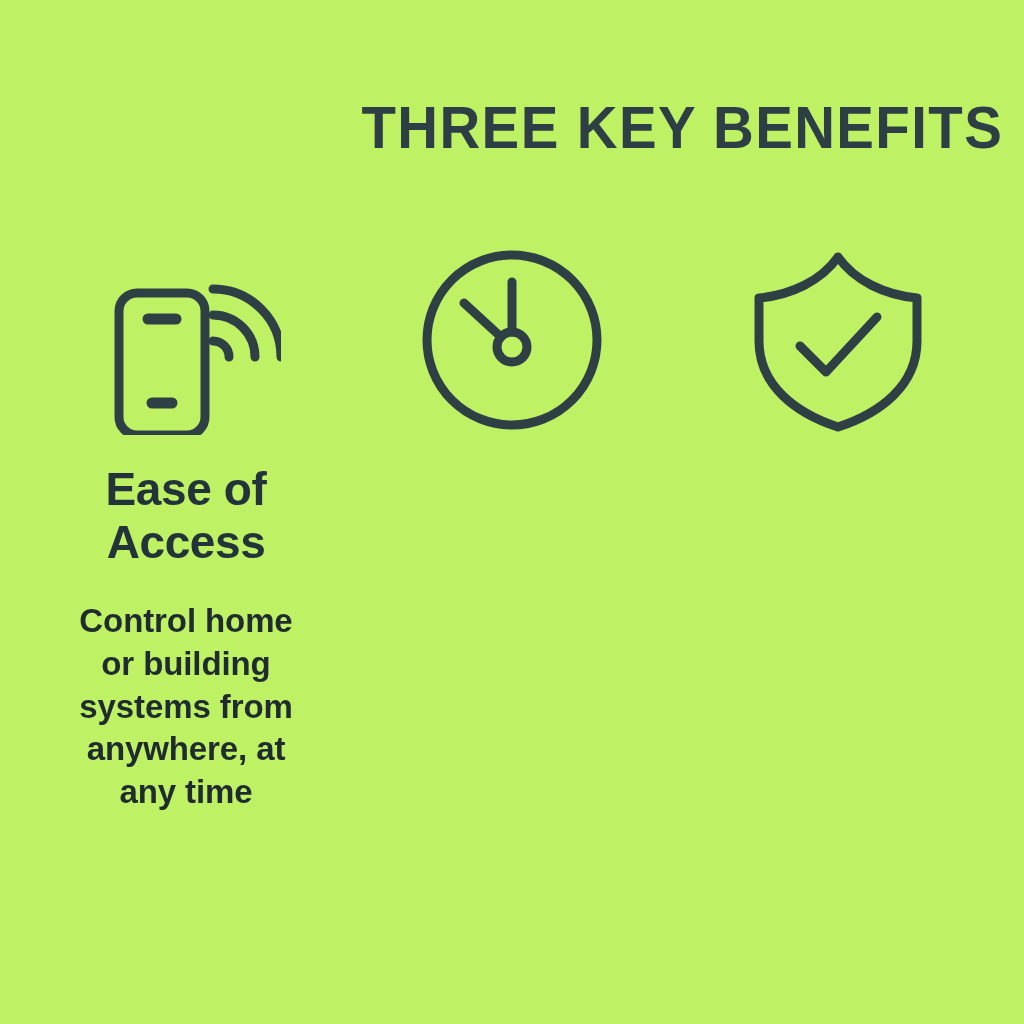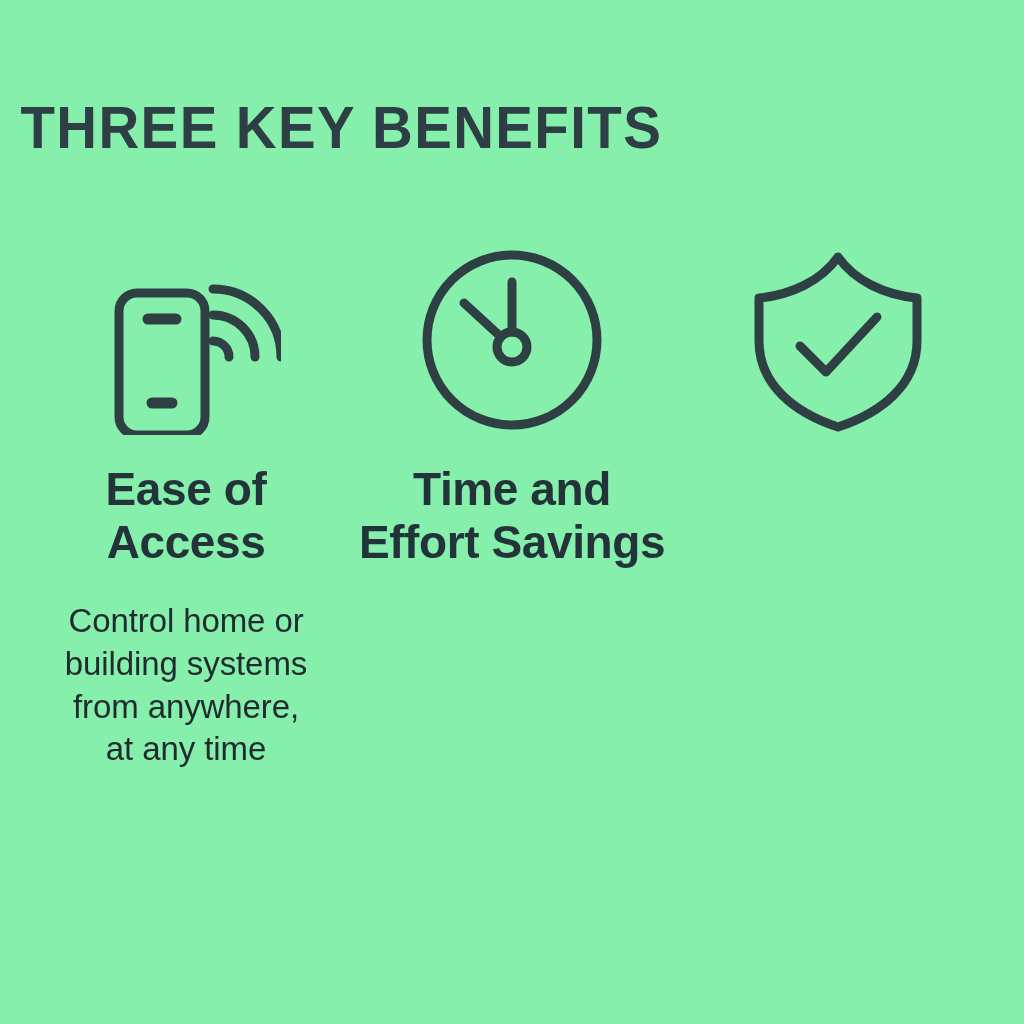--- a/index.html
+++ b/index.html
@@ -10,25 +10,25 @@
     width: 1024px;
     height: 1024px;
     background: #f8f8f7;
     font-family: "Liberation Sans", sans-serif;
     overflow: hidden;
   }
   .poster {
     position: relative;
     width: 1024px;
     height: 1024px;
-    background: #86efac;
+    background: #bef264;
     box-sizing: border-box;
     display: flex;
     flex-direction: column;
-    align-items: flex-start;
+    align-items: flex-end;
   }
   .poster-title {
     margin-top: 96px;
     font-size: 60px;
     line-height: 1.05;
     font-weight: 700;
     letter-spacing: 1.5px;
     color: #2d3f44;
     text-align: center;
     font-family: "Liberation Sans Narrow", "Liberation Sans", sans-serif;
@@ -67,21 +67,21 @@
     line-height: 1.16;
     font-weight: 700;
     color: #22343a;
     letter-spacing: -0.4px;
     max-width: 310px;
   }
   .col-body {
     margin-top: 30px;
     font-size: 33px;
     line-height: 1.3;
-    font-weight: 400;
+    font-weight: 700;
     color: #1f2b2e;
     letter-spacing: -0.1px;
     max-width: 250px;
   }
   .col-2 .col-body { max-width: 252px; }
   .col-3 .col-body { max-width: 272px; }
 </style>
 </head>
 <body>
 
@@ -108,21 +108,20 @@
 
     <div class="col col-2">
       <div class="icon-wrap">
         <svg width="190" height="190" viewBox="0 0 190 190" fill="none" stroke="#2f4045" stroke-width="9" stroke-linecap="round" stroke-linejoin="round">
           <circle cx="95" cy="95" r="85"></circle>
           <circle cx="95" cy="102" r="15"></circle>
           <line x1="95" y1="87" x2="95" y2="37"></line>
           <line x1="84" y1="92" x2="47" y2="58"></line>
         </svg>
       </div>
-      <div class="col-heading">Time and Effort Savings</div>
     </div>
 
     <div class="col col-3">
       <div class="icon-wrap">
         <svg width="190" height="190" viewBox="0 0 190 190" fill="none" stroke="#2f4045" stroke-width="9" stroke-linecap="round" stroke-linejoin="round">
           <path d="M95 12
                    C 78 36 48 50 16 53
                    L 16 96
                    C 16 140 52 168 95 182
                    C 138 168 174 140 174 96

